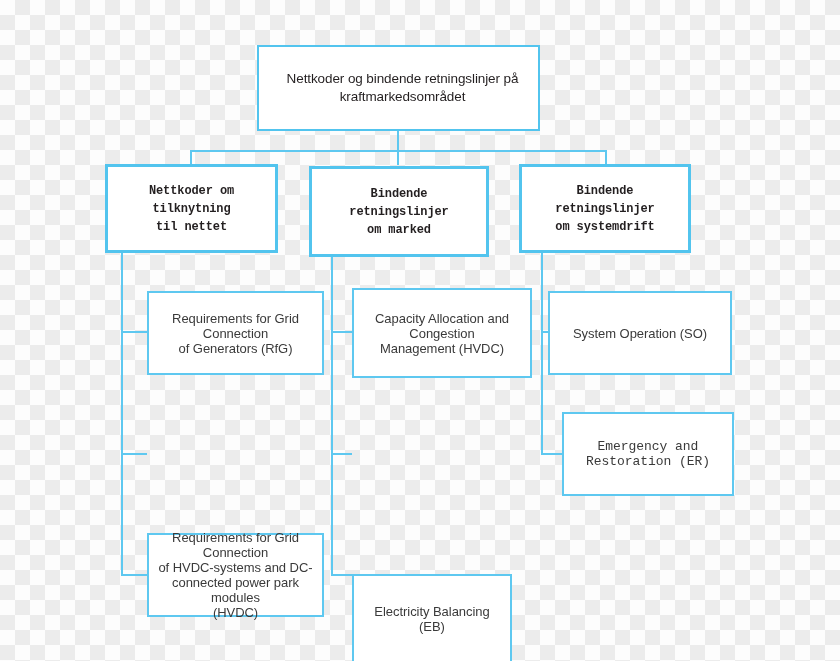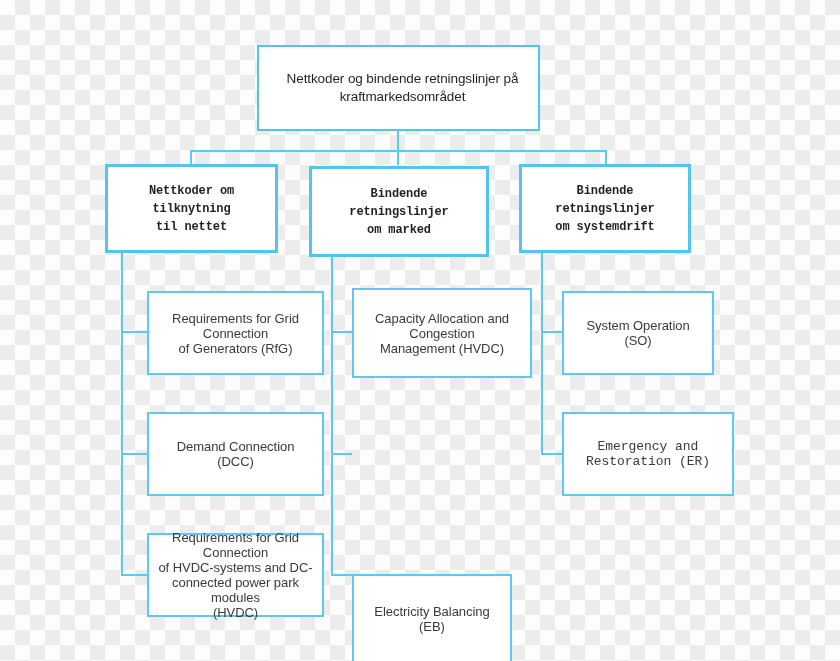--- a/index.html
+++ b/index.html
@@ -127,42 +127,39 @@
 
   <div class="conn v" style="left:541px; top:253px; width:2px; height:202px;"></div>
   <div class="conn h" style="left:541px; top:331px; width:21px; height:2px;"></div>
   <div class="conn h" style="left:541px; top:453px; width:21px; height:2px;"></div>
 
   <div class="node level3" style="left:147px; top:291px; width:177px; height:84px;">
     <span class="label">Requirements for Grid Connection
 of Generators (RfG)</span>
   </div>
 
-  <div class="node level3" style="left:147px; top:412px; width:177px; height:84px;">
-    <span class="label">Demand Connection (DCC)</span>
-  </div>
 
   <div class="node level3" style="left:147px; top:533px; width:177px; height:84px;">
     <span class="label">Requirements for Grid Connection
 of HVDC-systems and DC-
 connected power park modules
 (HVDC)</span>
   </div>
 
   <div class="node level3" style="left:352px; top:288px; width:180px; height:90px;">
     <span class="label">Capacity Allocation and Congestion
 Management (HVDC)</span>
   </div>
 
 
   <div class="node level3" style="left:352px; top:530px; width:160px; height:90px;margin-top:44px;">
     <span class="label">Electricity Balancing (EB)</span>
   </div>
 
-  <div class="node level3" style="left:562px; top:291px; width:152px; height:84px;">
+  <div class="node level3" style="left:548px; top:291px; width:184px; height:84px;">
     <span class="label">System Operation (SO)</span>
   </div>
 
   <div class="node level3" style="left:562px; top:412px; width:172px; height:84px;font-family:Liberation Mono, monospace;">
     <span class="label">Emergency and Restoration (ER)</span>
   </div>
 
 </div>
 
 </body></html>

